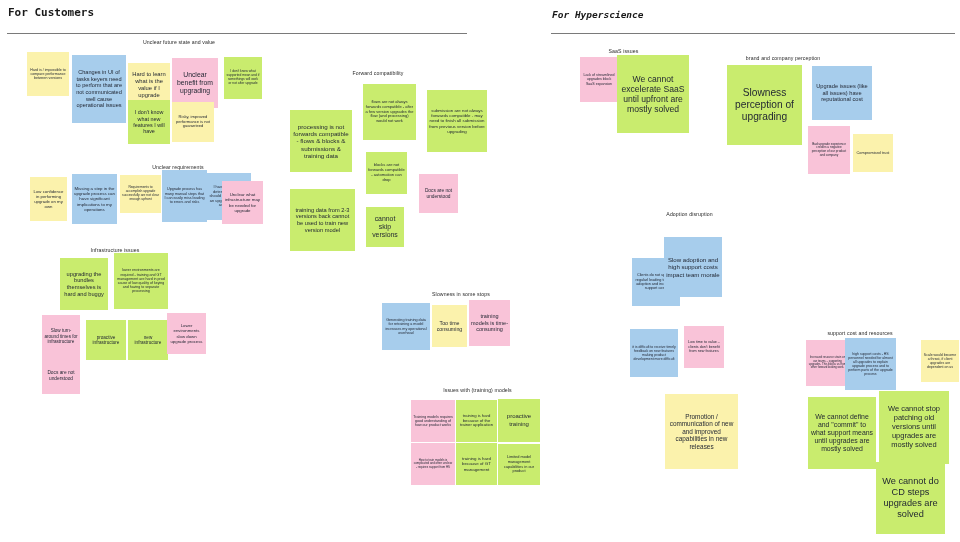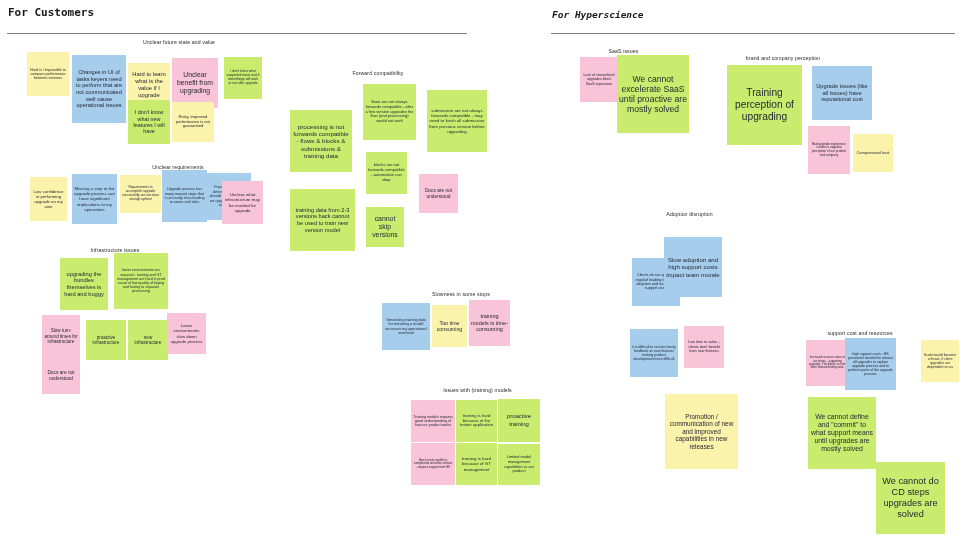--- a/index.html
+++ b/index.html
@@ -177,24 +177,24 @@
     <div class="note c-green" style="left: 456px; top: 443px; width: 41px; height: 42px; font-size: 4.4px;">
       <span>training is hard because of GT management</span>
     </div>
     <div class="note c-green" style="left: 498px; top: 444px; width: 42px; height: 41px; font-size: 3.9px;">
       <span>Limited model management capabilities in our product</span>
     </div>
     <div class="note c-pink" style="left: 580px; top: 57px; width: 38px; height: 45px; font-size: 3.6px;">
       <span>Lack of streamlined upgrades block SaaS expansion</span>
     </div>
     <div class="note c-green" style="left: 617px; top: 55px; width: 72px; height: 78px; font-size: 8.6px;">
-      <span>We cannot excelerate SaaS until proactive are mostly solved</span>
+      <span>We cannot excelerate SaaS until upfront are mostly solved</span>
     </div>
     <div class="note c-green" style="left: 727px; top: 65px; width: 75px; height: 80px; font-size: 10.2px;">
-      <span>Training perception of upgrading</span>
+      <span>Slowness perception of upgrading</span>
     </div>
     <div class="note c-blue" style="left: 812px; top: 66px; width: 60px; height: 54px; font-size: 5.7px;">
       <span>Upgrade issues (like all issues) have reputational cost</span>
     </div>
     <div class="note c-pink" style="left: 808px; top: 126px; width: 42px; height: 48px; font-size: 3.1px;">
       <span>Bad upgrade experience creates a negative perception of our product and company</span>
     </div>
     <div class="note c-yellow" style="left: 853px; top: 134px; width: 40px; height: 38px; font-size: 3.9px;">
       <span>Compromised trust</span>
     </div>
@@ -218,16 +218,19 @@
     </div>
     <div class="note c-yellow" style="left: 921px; top: 340px; width: 38px; height: 42px; font-size: 3.5px;">
       <span>Scale would become a threat, if client upgrades are dependent on us</span>
     </div>
     <div class="note c-yellow" style="left: 665px; top: 394px; width: 73px; height: 75px; font-size: 6.4px;">
       <span>Promotion / communication of new and improved capabilities in new releases</span>
     </div>
     <div class="note c-green" style="left: 808px; top: 397px; width: 68px; height: 72px; font-size: 6.9px;">
       <span>We cannot define and "commit" to what support means until upgrades are mostly solved</span>
     </div>
+    <div class="note c-green" style="left: 879px; top: 391px; width: 70px; height: 73px; font-size: 7.5px;">
+      <span>We cannot stop patching old versions until upgrades are mostly solved</span>
+    </div>
     <div class="note c-green" style="left: 876px; top: 462px; width: 69px; height: 72px; font-size: 9.2px;">
       <span>We cannot do CD steps upgrades are solved</span>
     </div>
   </div>
 
 </body></html>

